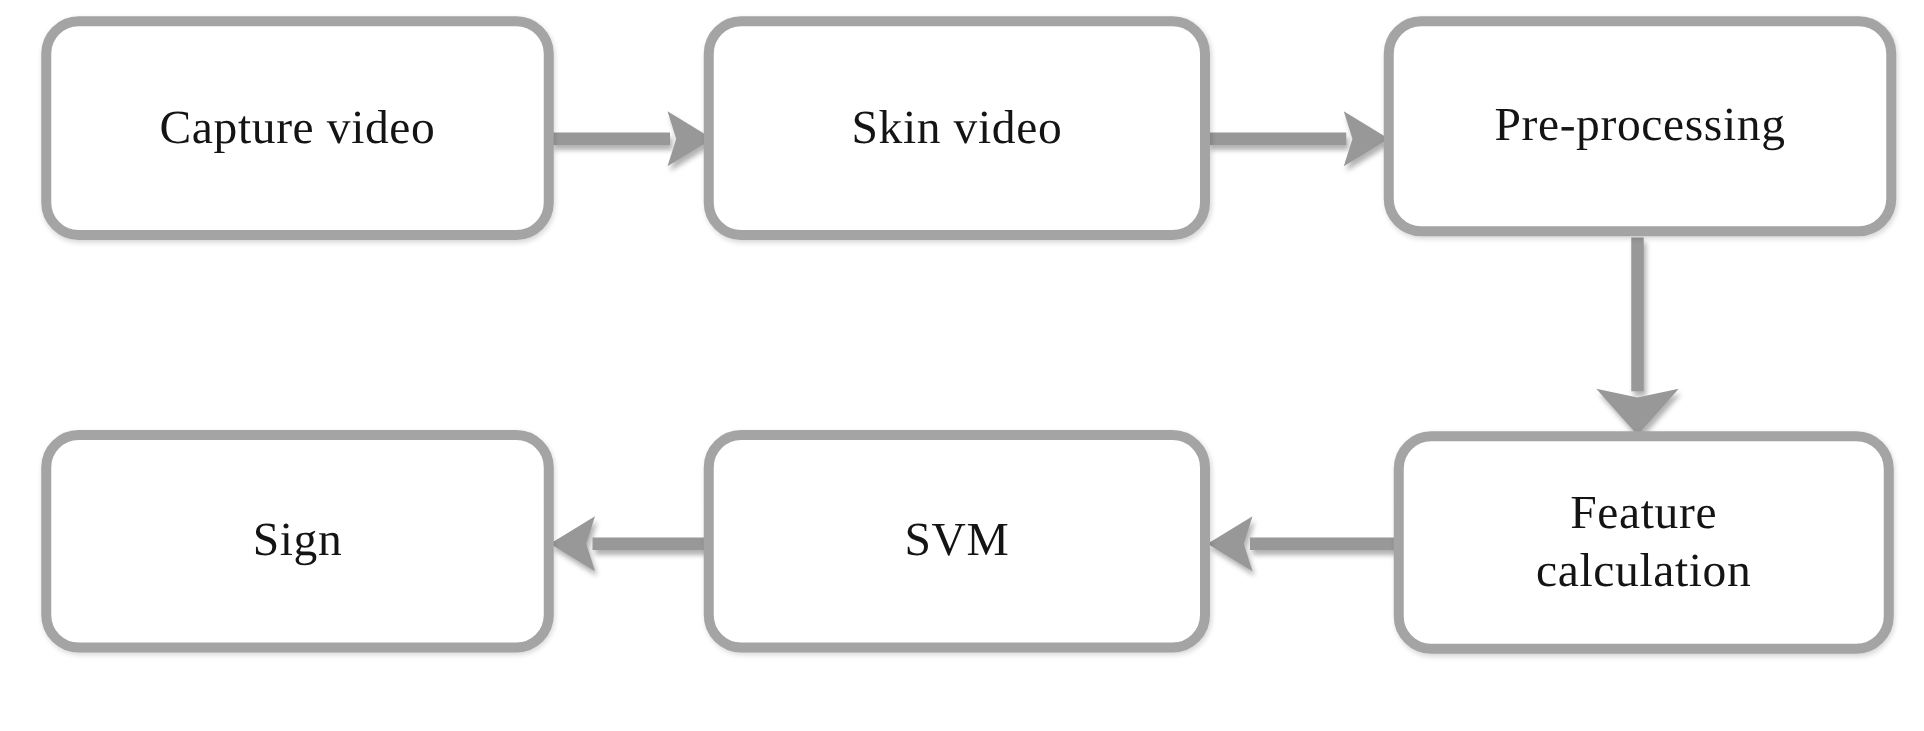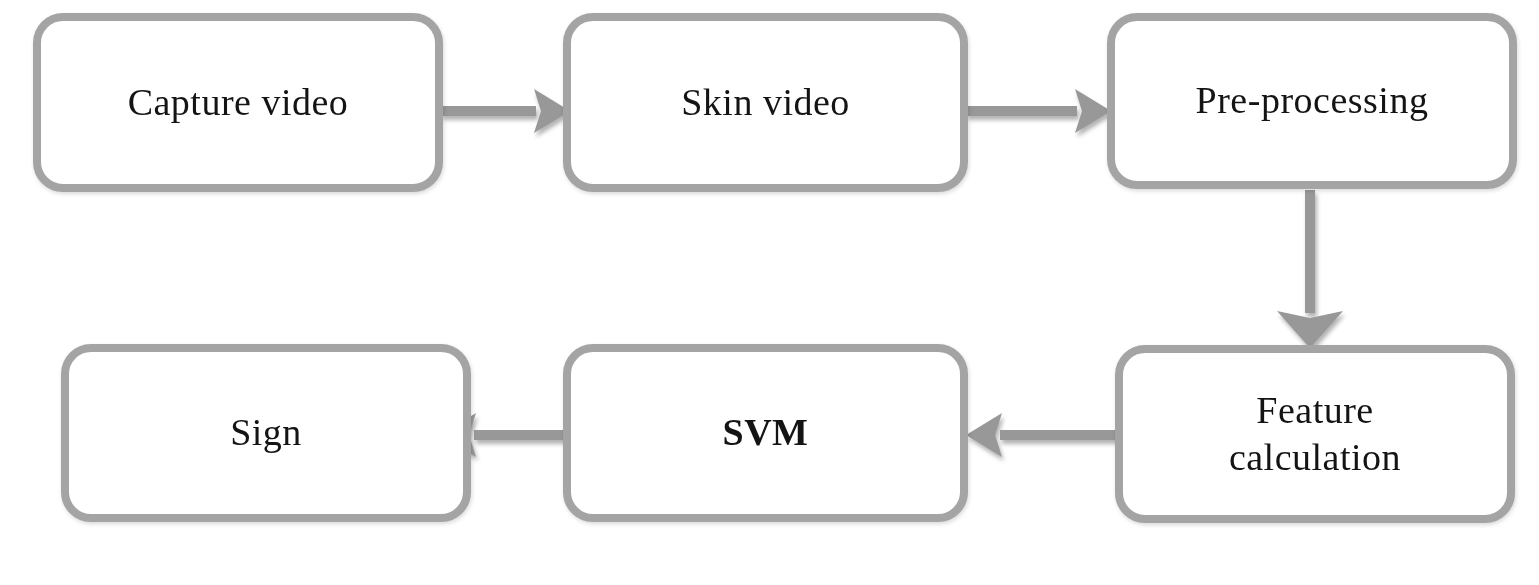--- a/index.html
+++ b/index.html
@@ -35,22 +35,22 @@
     font-size: 38px;
     line-height: 1.25;
     box-shadow: 1px 2px 4px rgba(0,0,0,0.15);
     letter-spacing: 0.5px;
   }
 
   #node-capture-video       { left: 33px;   top: 13px;  width: 410px; height: 179px; }
   #node-skin-filter         { left: 563px;  top: 13px;  width: 405px; height: 179px; }
   #node-pre-processing      { left: 1107px; top: 13px;  width: 410px; height: 176px; text-align: right; }
   #node-feature-calculation { left: 1115px; top: 345px; width: 400px; height: 178px; }
-  #node-svm-classification  { left: 563px;  top: 344px; width: 405px; height: 178px; font-weight: bold; }
-  #node-sign-recognition    { left: 33px;   top: 344px; width: 410px; height: 178px; margin-left: 28px; }
+  #node-svm-classification  { left: 563px;  top: 344px; width: 405px; height: 178px; }
+  #node-sign-recognition    { left: 33px;   top: 344px; width: 410px; height: 178px; }
 
   svg.arrows {
     position: absolute;
     inset: 0;
     width: 100%;
     height: 100%;
     pointer-events: none;
   }
   .arrow-shaft { stroke: var(--arrow-color); stroke-width: 10; }
   .arrow-head  { fill: var(--arrow-color); }

